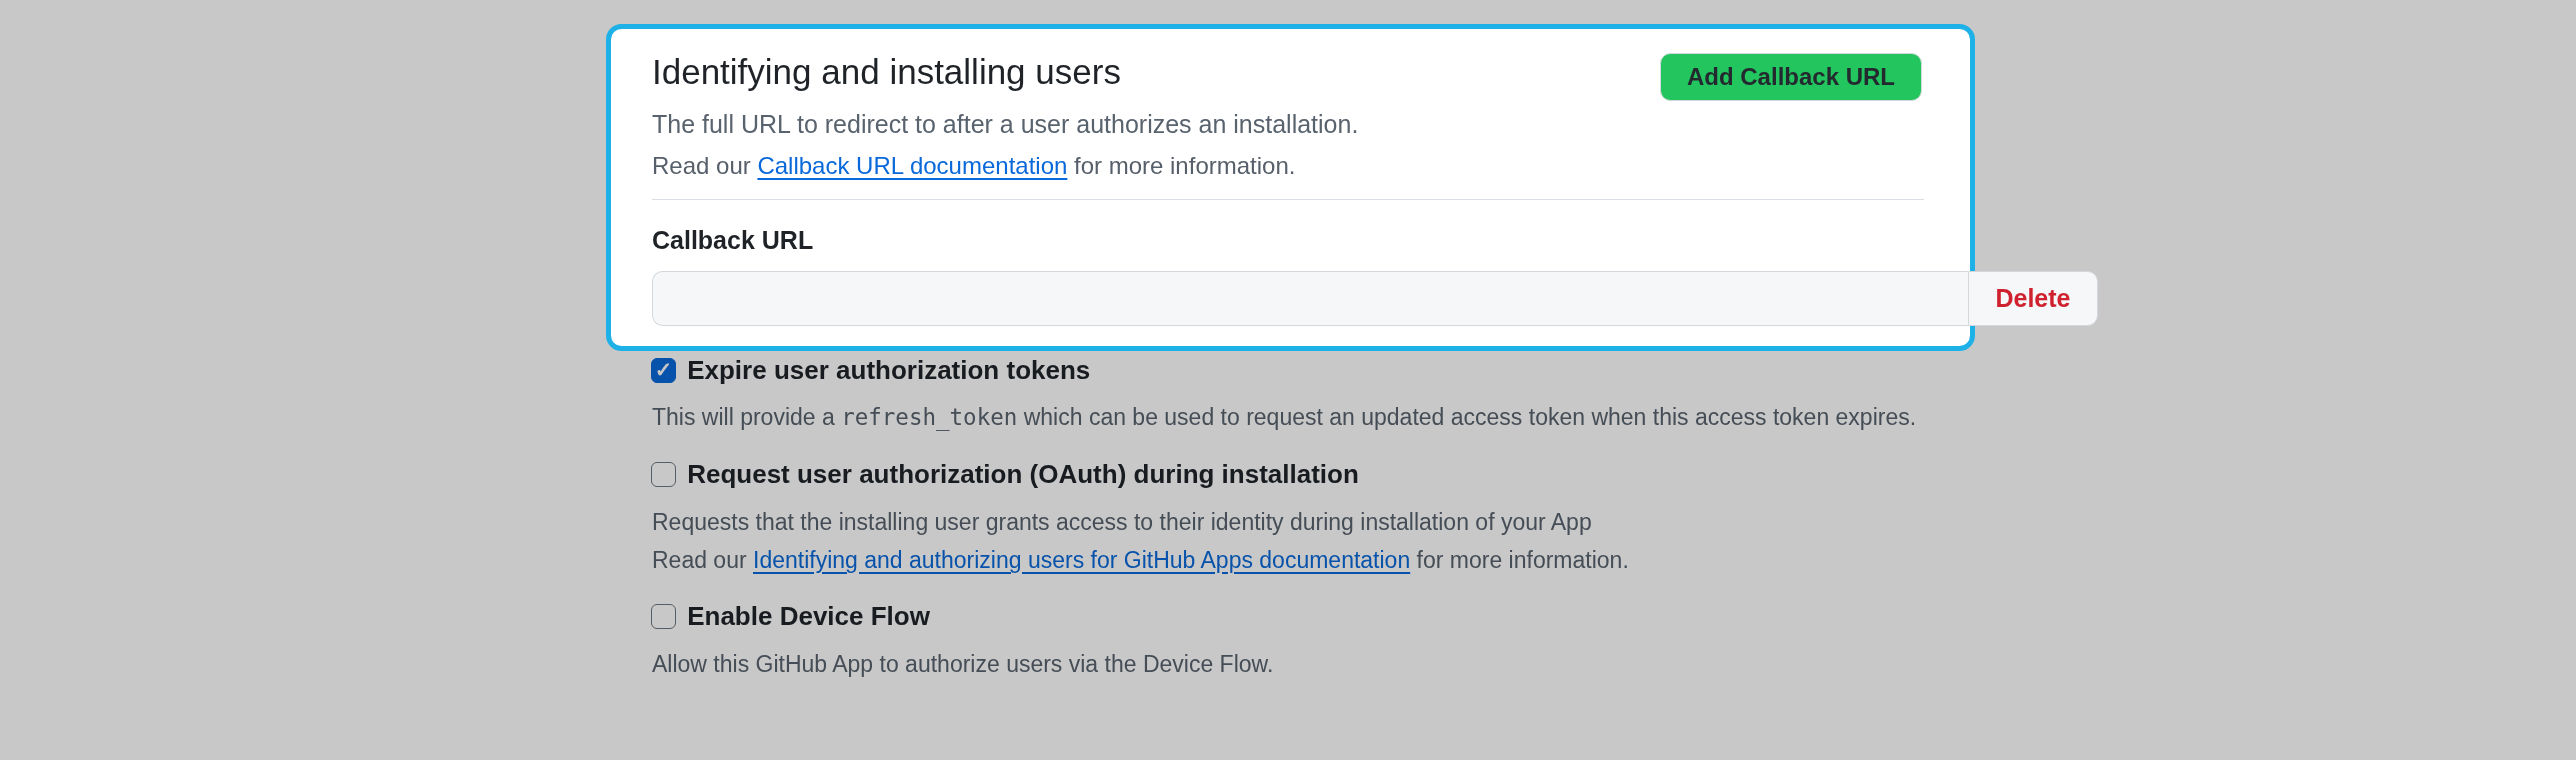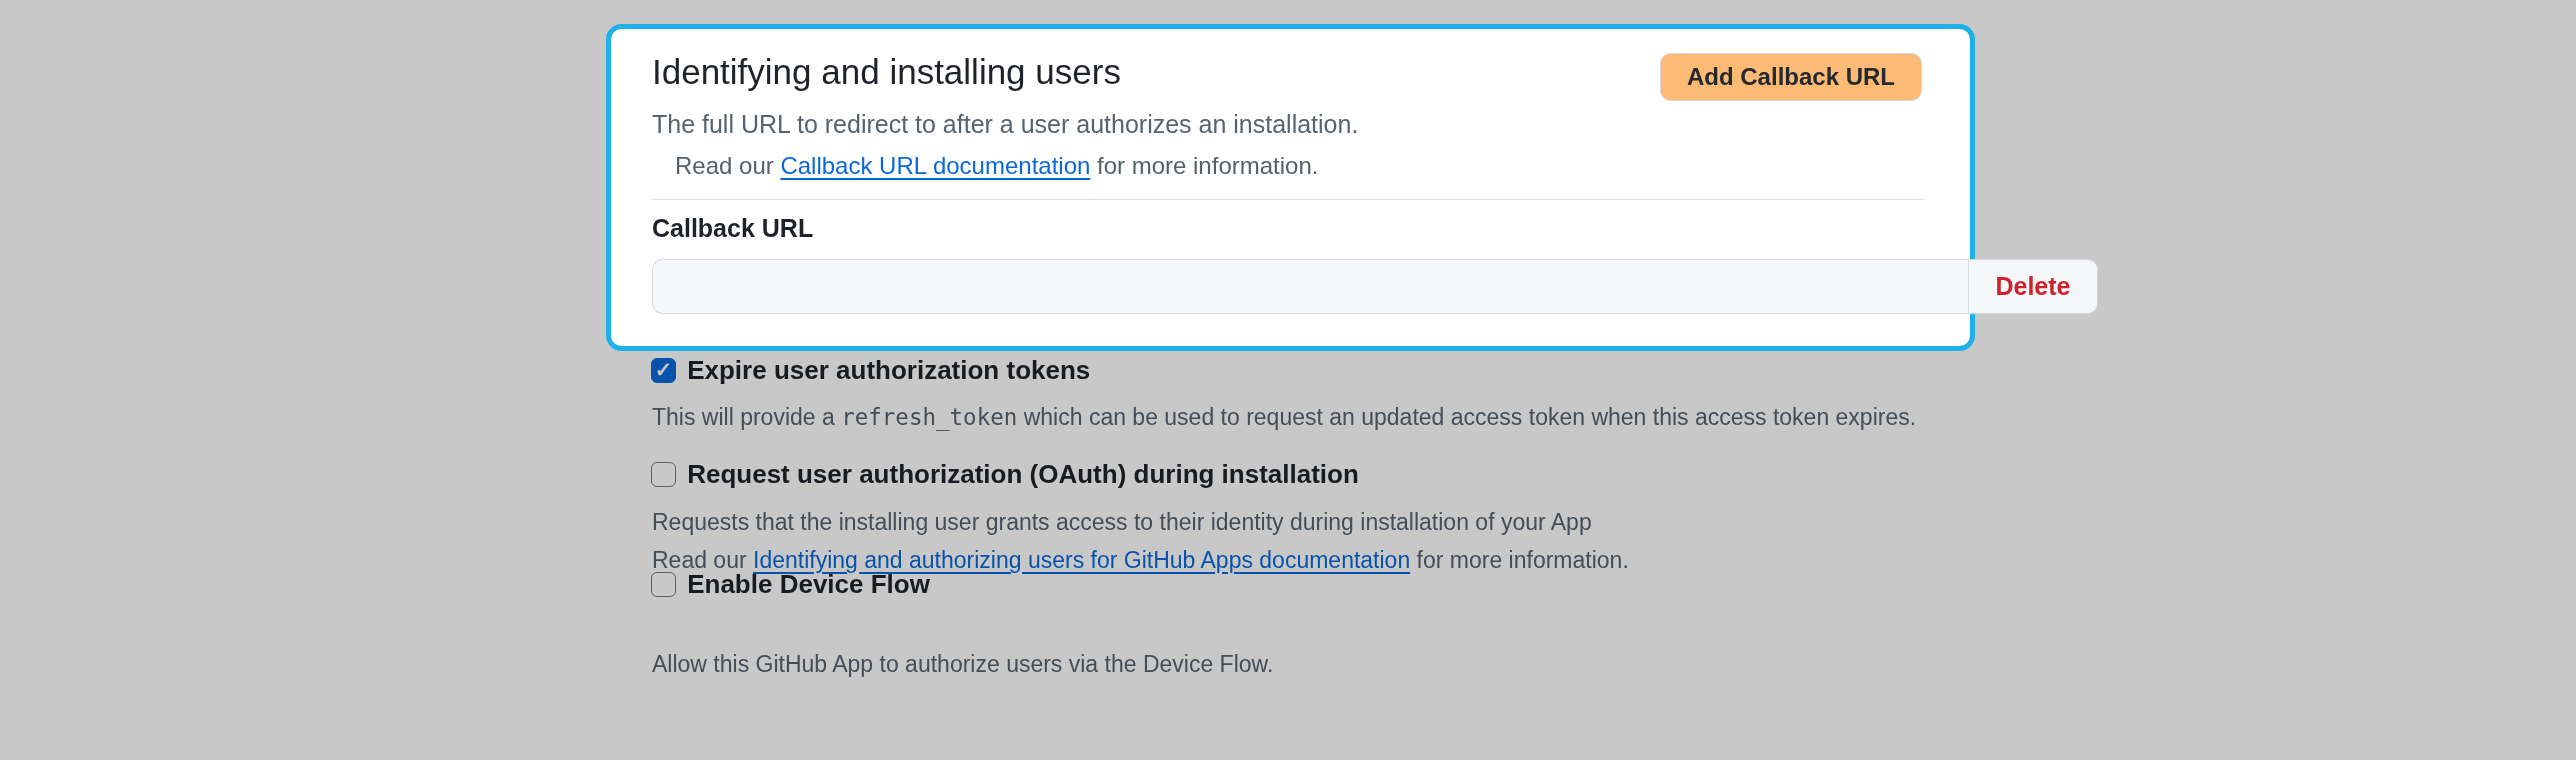--- a/index.html
+++ b/index.html
@@ -36,35 +36,34 @@
     letter-spacing: 0;
   }
   .card-subtitle {
     margin-top: 19px;
     font-size: 25px; line-height: 29px;
     color: #59636e;
   }
   .doc-note {
     font-size: 24px; line-height: 29px;
     color: #57606a;
-    margin-left: 23px;
   }
   .card .doc-note { margin-top: 12px; }
   .doc-note a, .link {
     color: #0969da; text-decoration: underline; cursor: pointer;
     text-underline-offset: 4.3px;
   }
   .card-divider {
     margin-top: 19px;
     border: none;
     border-top: 1.7px solid #d8dee4;
     width: 1272px;
   }
   .field-label {
-    margin-top: 14px;
+    margin-top: 26px;
     font-size: 25px; line-height: 29px;
     font-weight: 700; color: #1f2328;
   }
   .input-group {
     margin-top: 15.5px;
     display: flex;
     width: 1446px; height: 55px;
   }
   .url-input {
     flex: 1;
@@ -86,21 +85,21 @@
     font-size: 25px; font-weight: 700;
     color: #cf222e;
     cursor: pointer;
     font-family: "Liberation Sans", sans-serif;
   }
   .add-callback-btn {
     position: absolute;
     top: 24px; right: 48px;
     height: 48px;
     padding: 0 26px;
-    background: #fdba74;
+    background: #22c55e;
     border: 1.7px solid #d5d9dd;
     border-radius: 10.4px;
     font-size: 24px; font-weight: 700;
     color: #24292f;
     cursor: pointer;
     font-family: "Liberation Sans", sans-serif;
   }
 
   
   .page-content { position: absolute; inset: 0; z-index: 1; }
@@ -143,21 +142,21 @@
     font-size: 22.5px;
     color: #59636e;
   }
 
   
   #row-expire   { left: 651px; top: 356px; }
   #desc-expire  { left: 652px; top: 403px; }
   #row-oauth    { left: 651px; top: 460px; }
   #desc-oauth-1 { left: 652px; top: 508px; }
   #desc-oauth-2 { left: 652px; top: 546px; }
-  #row-device   { left: 651px; top: 570px; }
+  #row-device   { left: 651px; top: 602px; }
   #desc-device-1{ left: 652px; top: 650px; }
   #desc-device-2{ left: 652px; top: 688px; }
 </style>
 </head>
 <body>
 
 <div class="stage">
 
   <div class="page-content">
 

